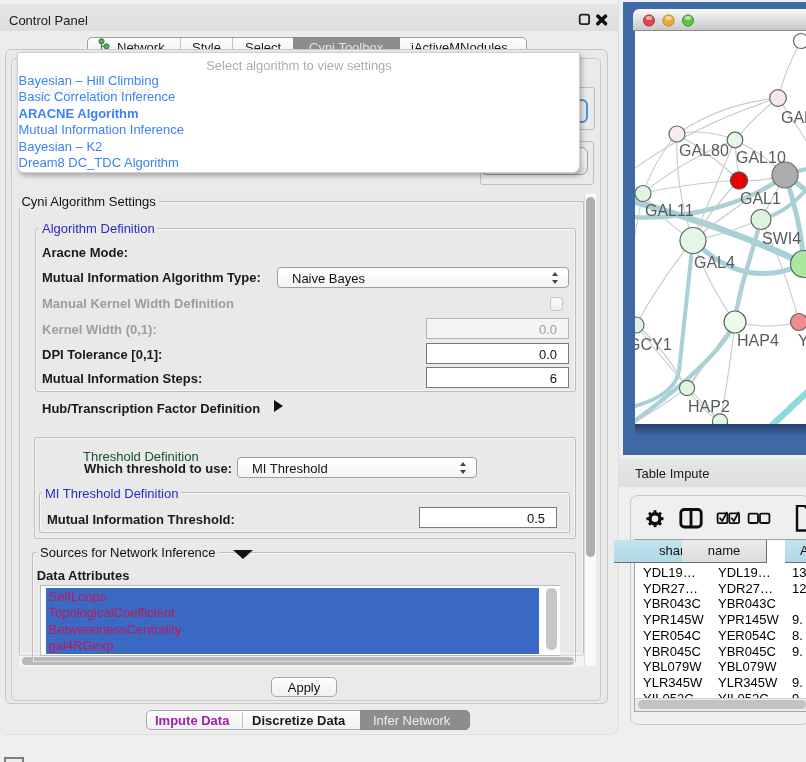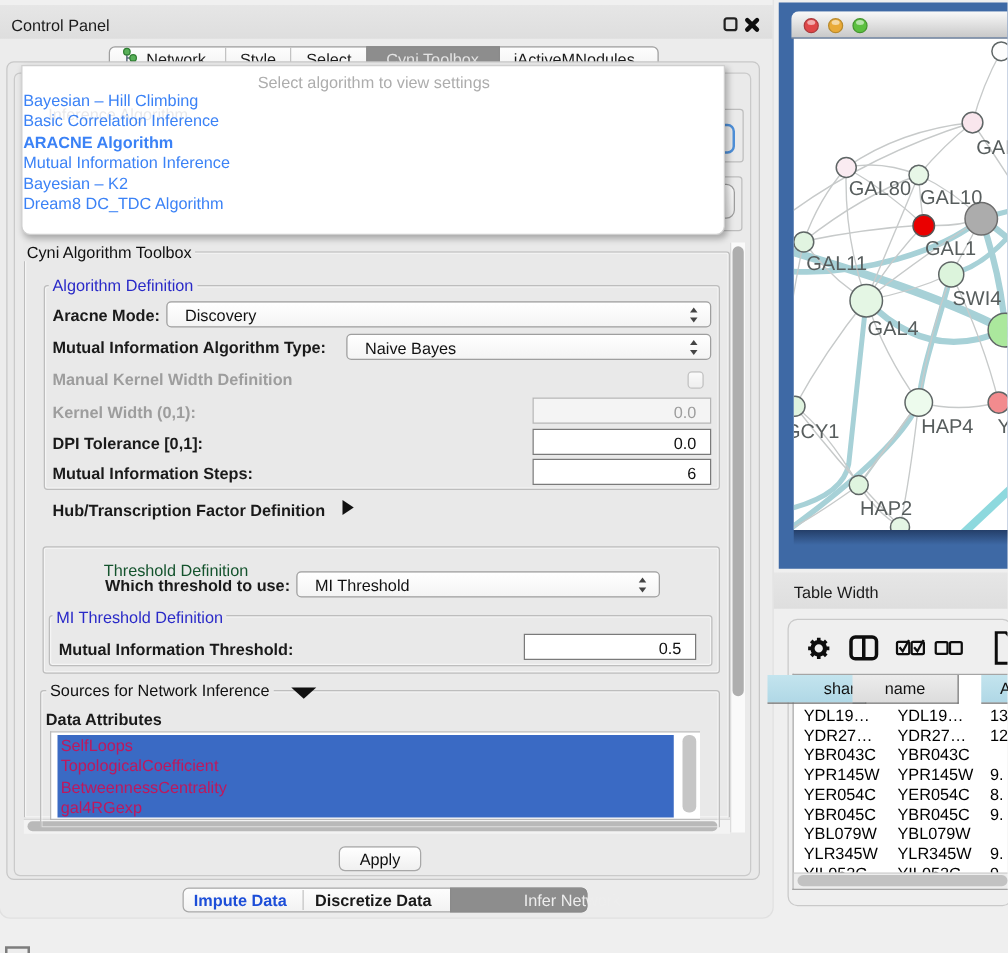--- a/index.html
+++ b/index.html
@@ -58,30 +58,26 @@
 
   <div class="abs" style="left:18px;top:193px;width:566px;height:474px;background:#e9e9e9;"></div>
 
   <div class="abs" style="left:584px;top:194px;width:12px;height:472px;background:#fafafa;border-left:1px solid #dcdcdc;"></div>
   <div class="abs" style="left:585.5px;top:197px;width:9px;height:360px;background:#aeaeae;border-radius:4.5px;"></div>
 
   <div class="abs" style="left:19px;top:655px;width:565px;height:12px;background:#f3f3f3;border-top:1px solid #d8d8d8;"></div>
   <div class="abs" style="left:22px;top:657px;width:552px;height:8px;background:#b9b9b9;border-radius:4px;"></div>
 
   <div class="gbox" style="left:18.5px;top:201px;width:565px;height:453px;border-radius:3px 3px 0 0;border-bottom:none;"></div>
-  <div class="gtitle" style="left:18.4px;top:194px;color:#111;">Cyni Algorithm Toolbox</div>
+  <div class="gtitle" style="left:18.4px;top:194px;color:#111;">Cyni Algorithm Settings</div>
 
   <div class="gbox" style="left:35px;top:228px;width:541px;height:164px;"></div>
   <div class="gtitle" style="left:39px;top:221px;color:#2a2ac8;">Algorithm Definition</div>
 
   <div class="lbl abs" style="left:42px;top:245px;">Aracne Mode:</div>
-  <div class="combo" style="left:133px;top:241px;width:436px;">
-      <span class="ct">Discovery</span>
-      <span class="spin"></span>
-    </div>
 
   <div class="lbl abs" style="left:42px;top:270px;">Mutual Information Algorithm Type:</div>
   <div class="combo" style="left:277px;top:267px;width:292px;">
       <span class="ct">Naive Bayes</span>
       <span class="spin"></span>
     </div>
 
   <div class="glbl abs" style="left:42px;top:296px;">Manual Kernel Width Definition</div>
   <div class="abs" style="left:549.5px;top:297px;width:13.5px;height:13.5px;background:linear-gradient(#fafafa,#eeeeee);border:1px solid #c2c2c2;border-radius:3.5px;"></div>
 
@@ -94,21 +90,21 @@
   <div class="lbl abs" style="left:42px;top:371px;">Mutual Information Steps:</div>
   <div class="field" style="left:426px;top:367px;width:143px;">6</div>
 
   <div class="lbl abs" style="left:42px;top:400.5px;">Hub/Transcription Factor Definition</div>
   <div class="abs" style="left:274px;top:400px;width:0;height:0;border-top:6.5px solid transparent;border-bottom:6.5px solid transparent;border-left:9.5px solid #111;"></div>
 
   <div class="gbox" style="left:34px;top:436.5px;width:542px;height:102.5px;"></div>
   <div class="gtitle" style="left:40px;top:449px;color:#14532d;margin-left:40px;">Threshold Definition</div>
 
   <div class="lbl abs" style="left:84px;top:460.5px;">Which threshold to use:</div>
-  <div class="combo" style="left:237px;top:457px;width:291px;">
+  <div class="combo" style="left:237px;top:457px;width:240px;">
       <span class="ct">MI Threshold</span>
       <span class="spin"></span>
     </div>
 
   <div class="gbox" style="left:38.5px;top:492px;width:531px;height:41px;"></div>
   <div class="gtitle" style="left:42px;top:485.5px;color:#2a2ac8;">MI Threshold Definition</div>
 
   <div class="lbl abs" style="left:47px;top:512px;">Mutual Information Threshold:</div>
   <div class="field" style="left:419px;top:506.5px;width:138px;">0.5</div>
 
@@ -120,26 +116,26 @@
   <div class="abs" style="left:39.5px;top:584.5px;width:520px;height:71.5px;background:#fff;border:1px solid #b9b9b9;border-right:none;"></div>
   <div class="abs" style="left:45.5px;top:588px;width:493px;height:66.4px;background:#3a6ac4;"></div>
   <div class="abs" style="left:48.5px;top:589px;font-size:13px;color:#be185d;line-height:16.4px;">SelfLoops<br>TopologicalCoefficient<br>BetweennessCentrality<br>gal4RGexp</div>
   <div class="abs" style="left:546px;top:588px;width:11px;height:62px;background:#c6c6c6;border-radius:5px;"></div>
 
   <div class="abs" style="left:271px;top:677px;width:66px;height:20px;background:linear-gradient(#ffffff,#f0f0f0);border:1px solid #a8a8a8;border-radius:5px;text-align:center;font-size:13px;color:#111;padding-top:2px;">Apply</div>
 
   <div class="abs" style="left:146px;top:710px;width:324px;height:20px;background:linear-gradient(#fdfdfd,#f2f2f2);border:1px solid #a9a9a9;border-radius:5px;"></div>
   <div class="abs" style="left:360px;top:710px;width:110px;height:20px;background:#8d8d8d;border:1px solid #8a8a8a;border-radius:0 5px 5px 0;"></div>
   <div class="abs" style="left:242px;top:712px;width:1px;height:16px;background:#c3c3c3;"></div>
-  <div class="abs" style="left:155px;top:713px;font-size:13px;font-weight:bold;color:#1d4ed8;">Impute Data</div>
+  <div class="abs" style="left:155px;top:713px;font-size:13px;font-weight:bold;color:#a21caf;">Impute Data</div>
   <div class="abs" style="left:252px;top:713px;font-size:13px;font-weight:bold;color:#1a1a1a;">Discretize Data</div>
-  <div class="abs" style="left:373px;top:713px;font-size:13px;color:#ededed;margin-left:46px;">Infer Network</div>
-</div>
-
-<div class="abs" style="left:16.5px;top:52px;width:563px;height:136px;background:#fff;border:1px solid #cfcfcf;border-radius:0 0 7px 7px;box-shadow:2px 3px 5px rgba(0,0,0,0.28);z-index:20;">
+  <div class="abs" style="left:373px;top:713px;font-size:13px;color:#ededed;">Infer Network</div>
+</div>
+
+<div class="abs" style="left:16.5px;top:52px;width:563px;height:121px;background:#fff;border:1px solid #cfcfcf;border-radius:0 0 7px 7px;box-shadow:2px 3px 5px rgba(0,0,0,0.28);z-index:20;">
   <div class="abs" style="left:0;top:5px;width:563px;text-align:center;font-size:13px;color:#adadad;">Select algorithm to view settings</div>
   <div class="abs" style="left:21px;top:31px;font-size:13px;color:rgba(150,150,165,0.22);">Inference Algorithm</div>
   <div class="abs" style="left:1px;top:19.5px;font-size:13px;color:#3b82f6;line-height:16.6px;">Bayesian – Hill Climbing<br>Basic Correlation Inference<br><b>ARACNE Algorithm</b><br>Mutual Information Inference<br>Bayesian – K2<br>Dream8 DC_TDC Algorithm</div>
 </div>
 
 <div class="abs" style="left:623px;top:2px;width:183px;height:453px;background:#3e69a5;"></div>
 <div class="abs" style="left:633px;top:9px;width:173px;height:22px;background:linear-gradient(#f9f9f9,#c8c8c8);border-radius:6px 0 0 0;border-bottom:1px solid #8c8c8c;"></div>
 <svg class="abs" style="left:641px;top:13px;z-index:5;" width="60" height="15" viewBox="0 0 60 15">
   <circle cx="8" cy="7.5" r="5.6" fill="#df4648" stroke="#a93a3c" stroke-width="1"></circle>
   <circle cx="27.5" cy="7.5" r="5.6" fill="#e9aa38" stroke="#b98a2c" stroke-width="1"></circle>
@@ -227,21 +223,21 @@
     <text x="-7" y="319">GCY1</text>
     <text x="102" y="315">HAP4</text>
     <text x="163" y="315">YM</text>
     <text x="53" y="381">HAP2</text>
   </g>
 </svg>
 </div>
 <div class="abs" style="left:635px;top:424px;width:171px;height:12px;background:linear-gradient(rgba(10,20,45,0.5),rgba(62,105,165,0));"></div>
 
 <div class="abs" style="left:619px;top:458px;width:187px;height:28.5px;background:linear-gradient(#e6e6e6,#dedede);"></div>
-<div class="abs" style="left:635px;top:466px;font-size:13px;color:#1b1b1b;">Table Width</div>
+<div class="abs" style="left:635px;top:466px;font-size:13px;color:#1b1b1b;">Table Impute</div>
 
 <div class="abs" style="left:630px;top:495px;width:180px;height:230px;background:#efefef;border:1px solid #c9c9c9;border-radius:8px;"></div>
 
 <svg class="abs" style="left:644px;top:505px;z-index:5;" width="162" height="28" viewBox="0 0 162 28">
   <g stroke="#0d0d0d" fill="none">
     <circle cx="11" cy="13.7" r="5" stroke-width="3.4"></circle>
     <g stroke-width="2.9">
       <line x1="11" y1="5.2" x2="11" y2="8.2"></line>
       <line x1="11" y1="19.2" x2="11" y2="22.2"></line>
       <line x1="2.5" y1="13.7" x2="5.5" y2="13.7"></line>

